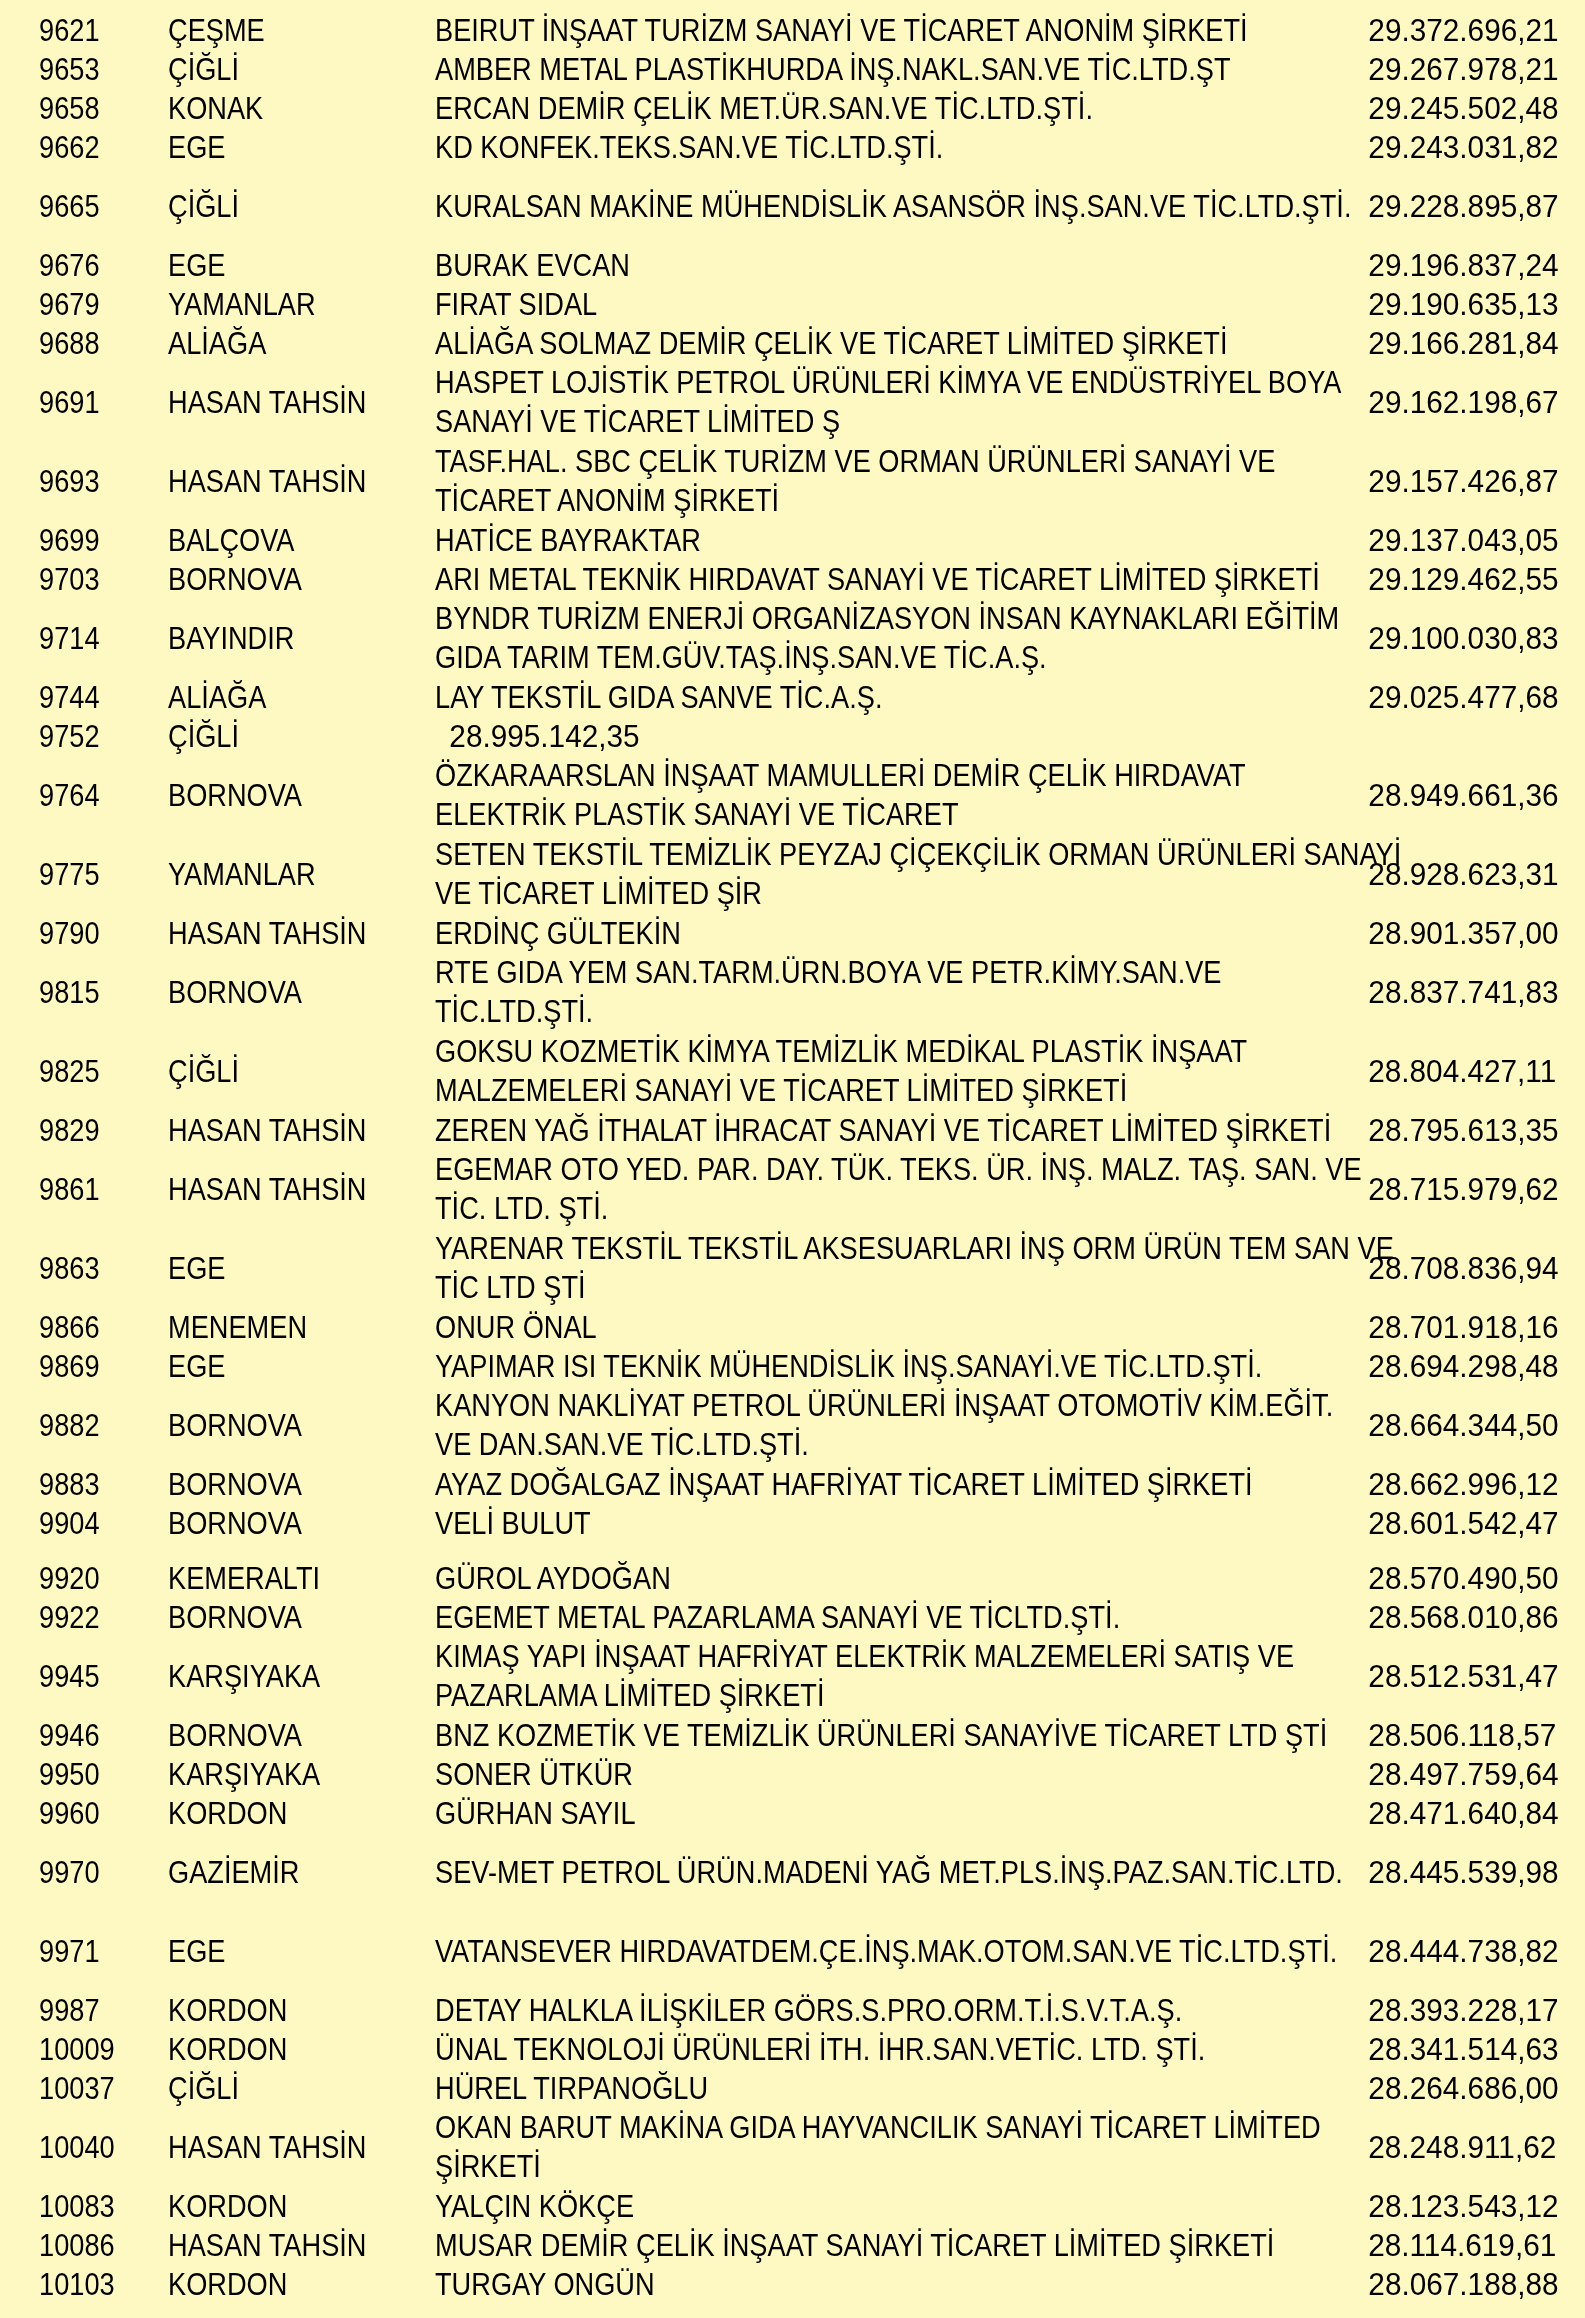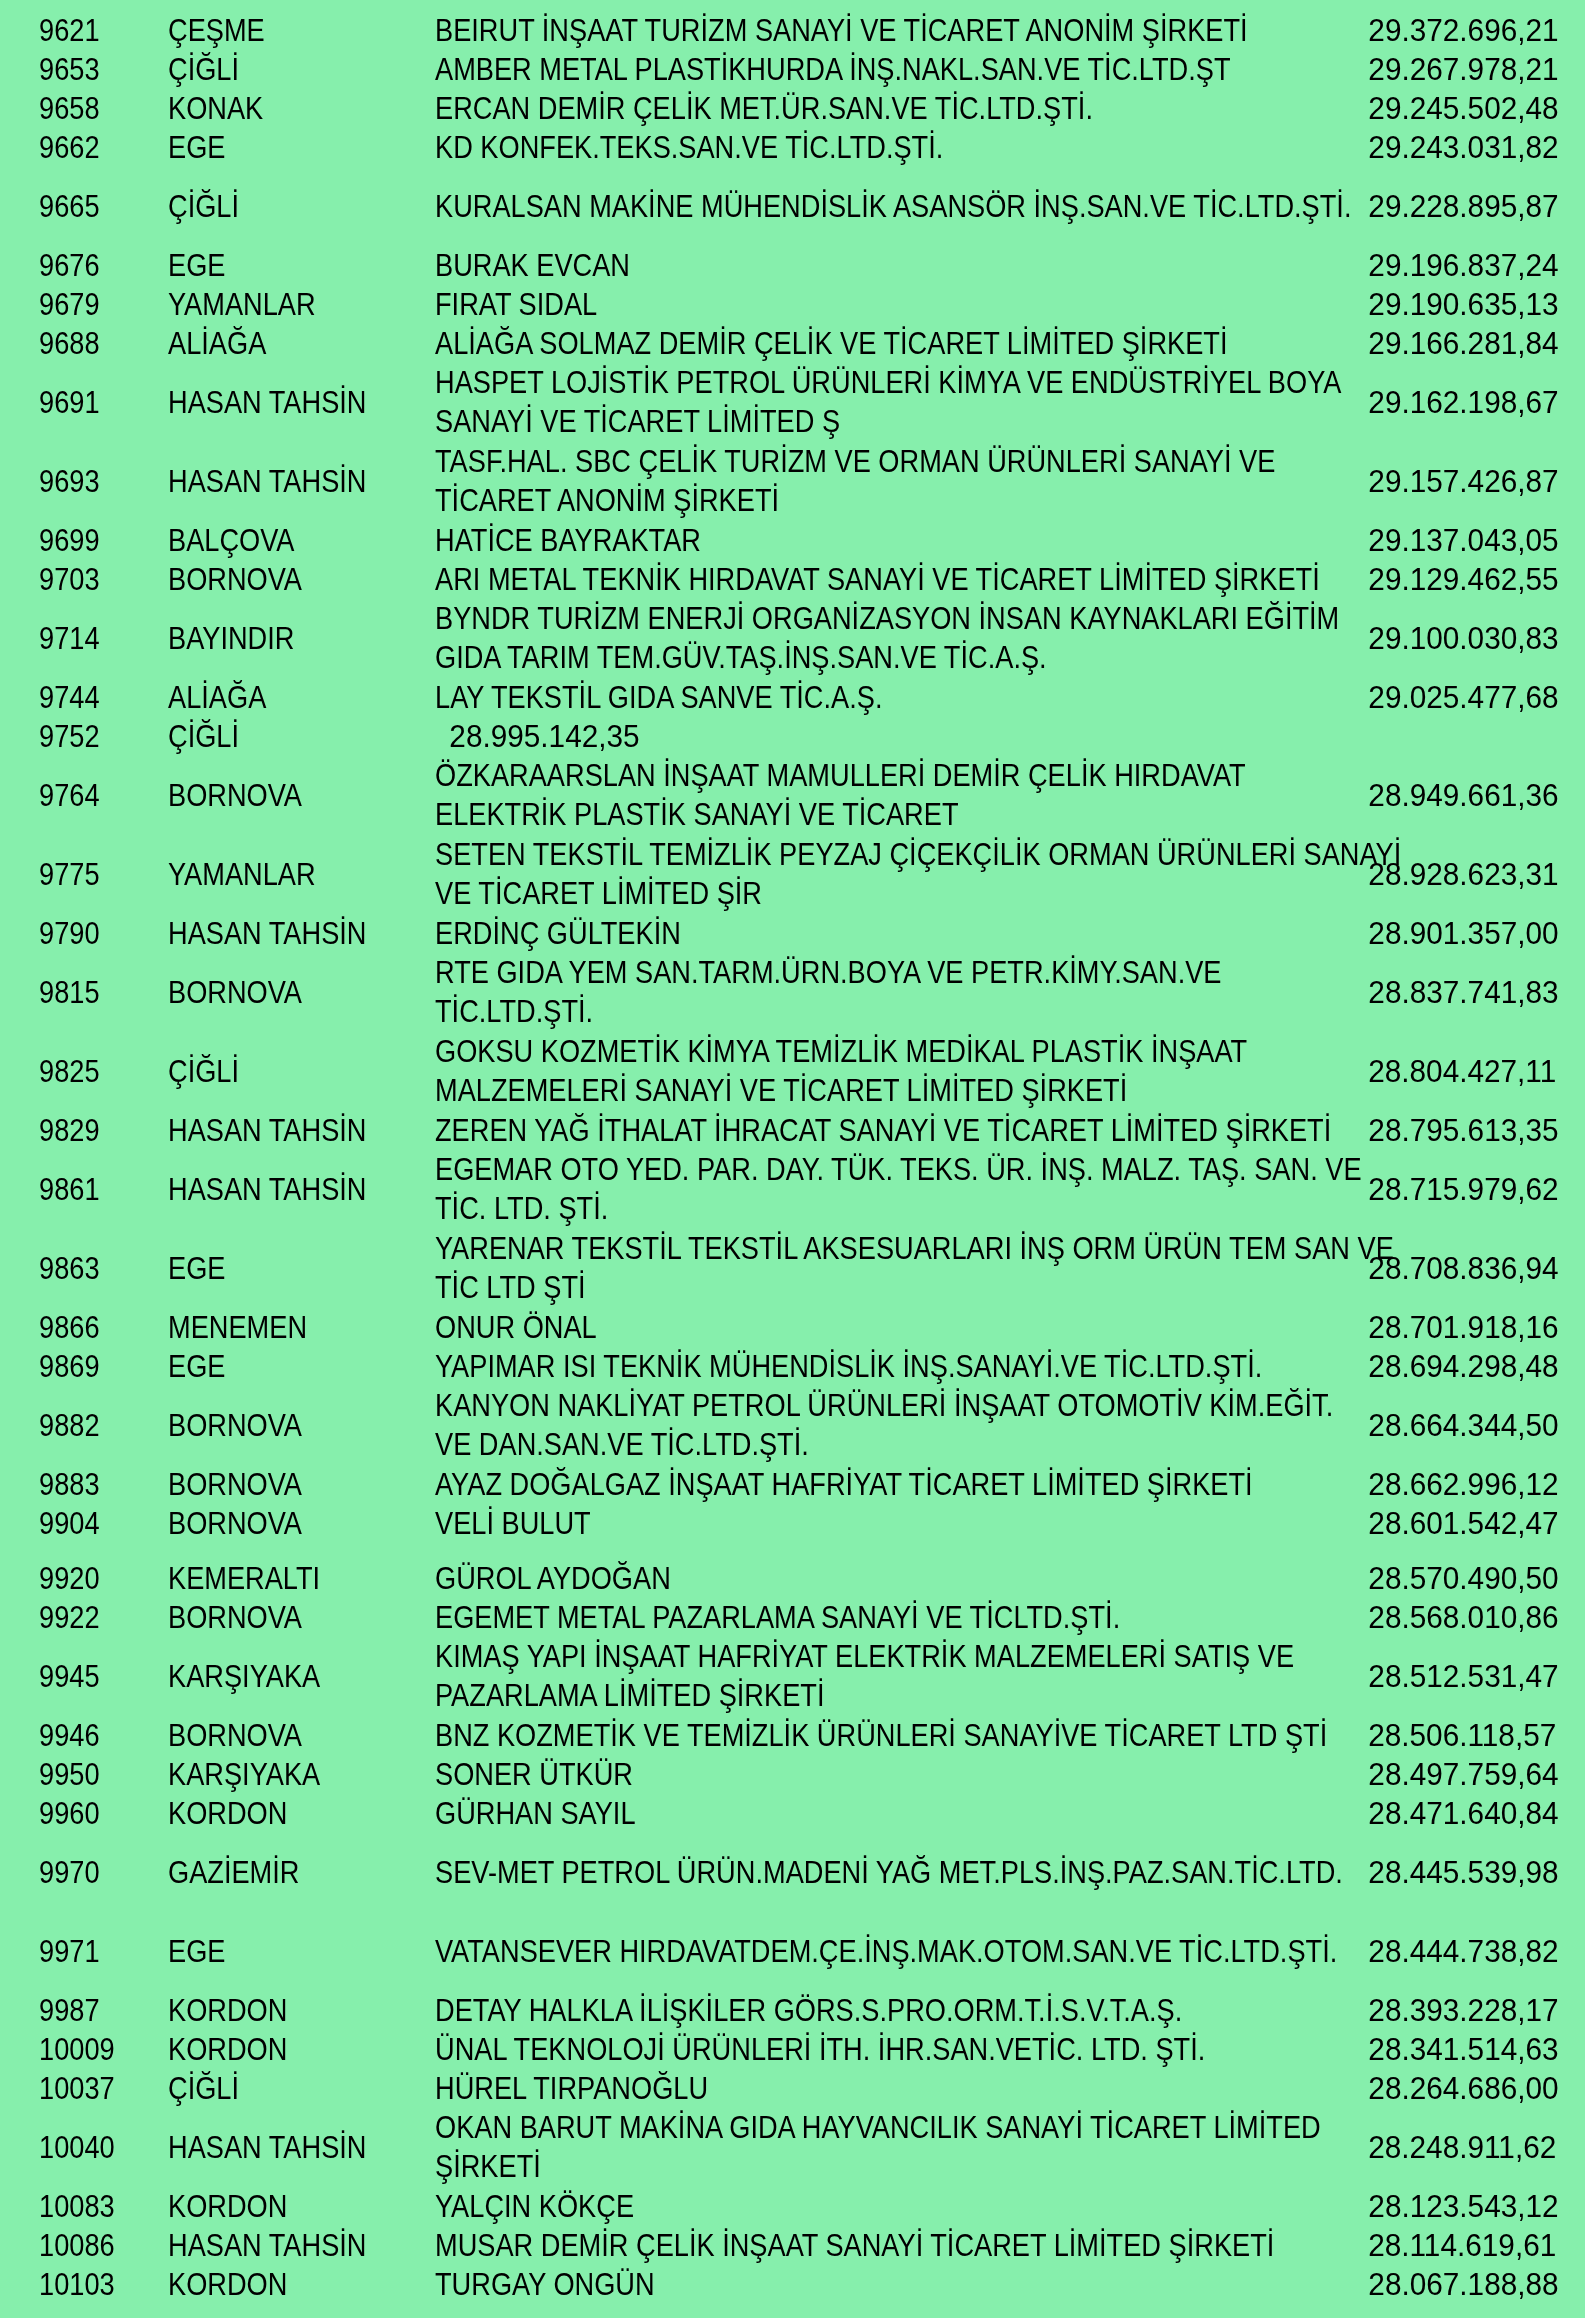--- a/index.html
+++ b/index.html
@@ -4,21 +4,21 @@
 <style>
   html, body {
     margin: 0;
     padding: 0;
     background: #ffffff;
   }
   .page {
     position: relative;
     width: 1585px;
     height: 2319px;
-    background: #86efac;
+    background: #fef9c3;
     color: #000000;
     font-family: "Liberation Sans", sans-serif;
     font-size: 32px;
     line-height: 39px;
     box-sizing: border-box;
     padding-top: 10.6px;
     overflow: hidden;
   }
   .row {
     display: flex;

